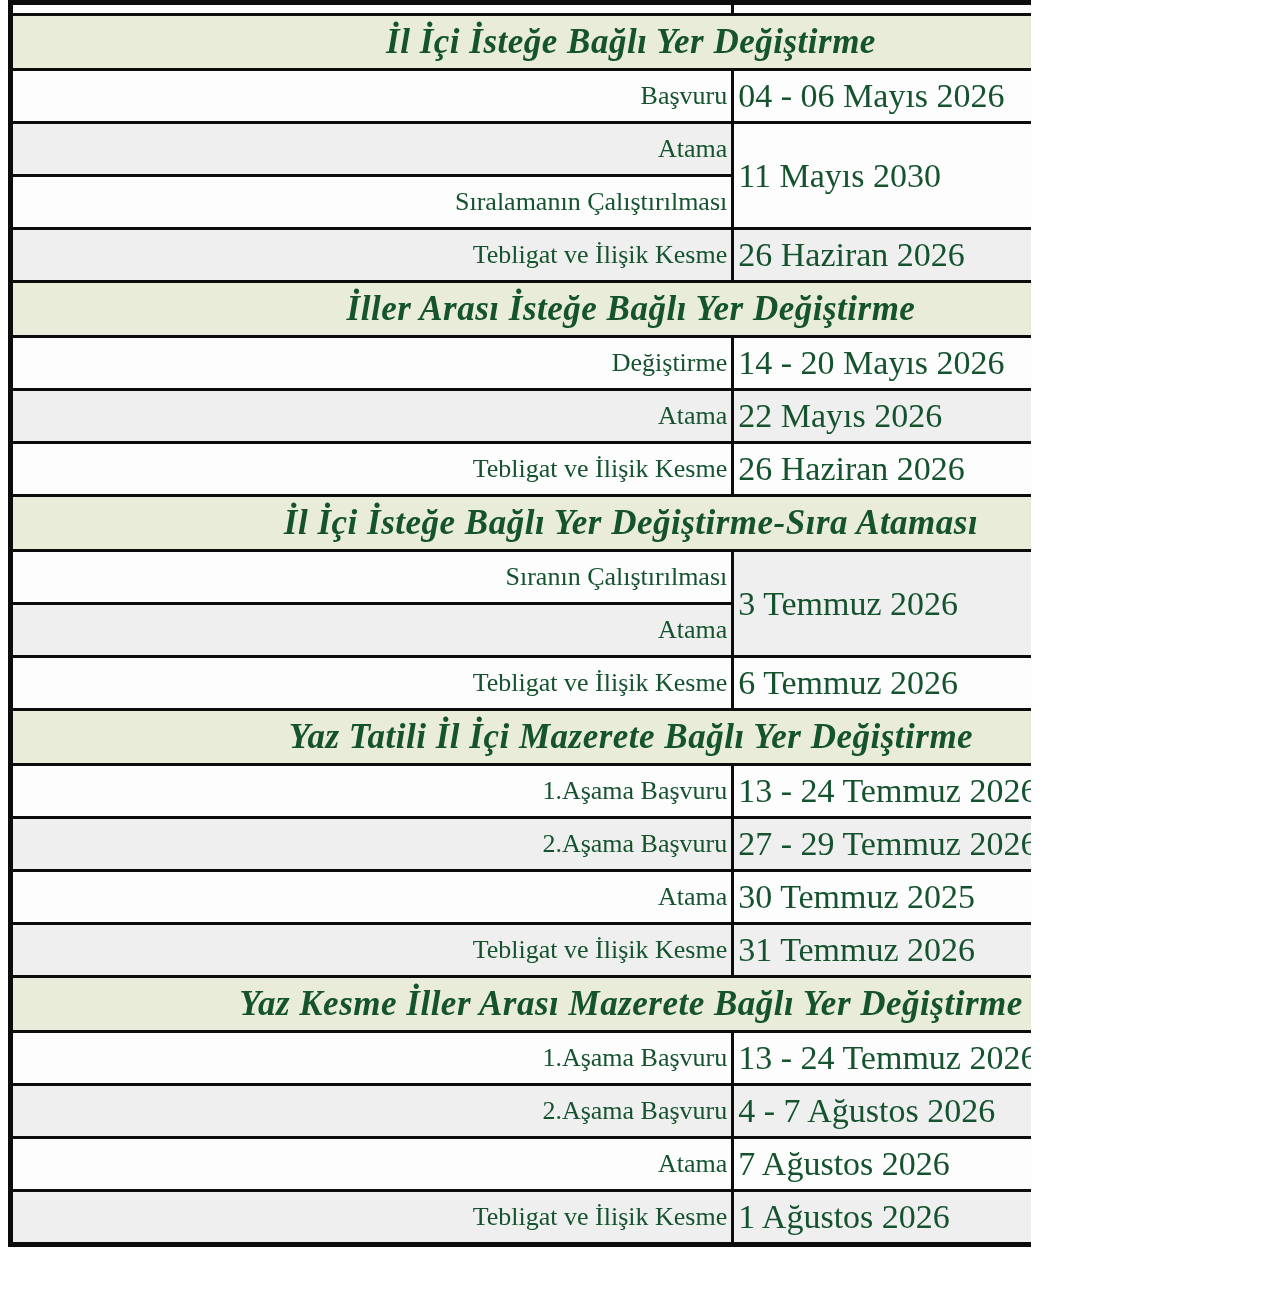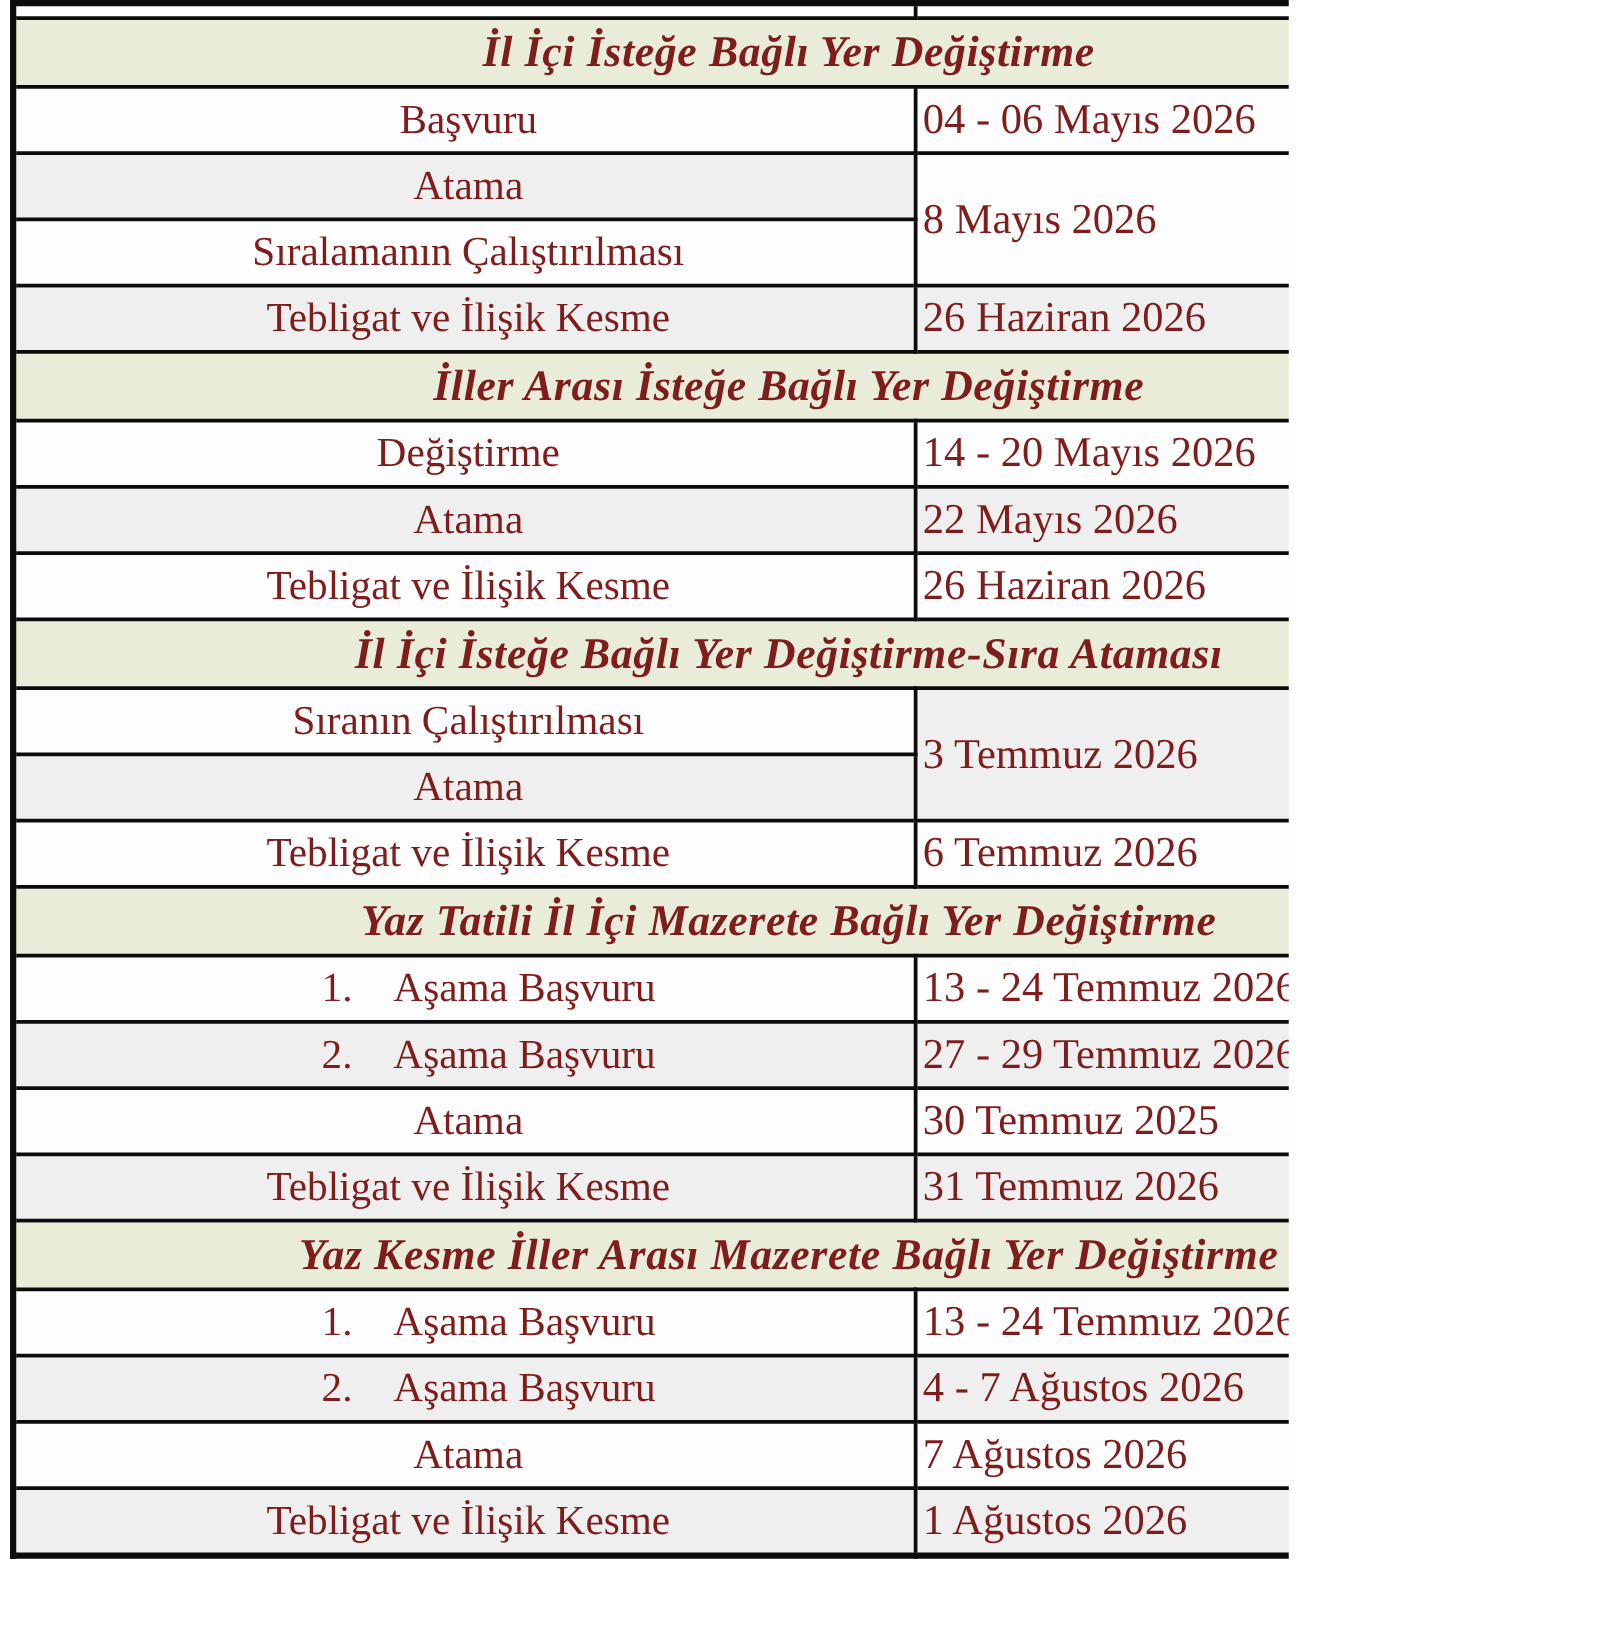--- a/index.html
+++ b/index.html
@@ -6,21 +6,21 @@
     margin: 0;
     padding: 0;
     background: #ffffff;
   }
   .page {
     position: relative;
     width: 1031px;
     height: 1301px;
     background: #ffffff;
     font-family: "Liberation Serif", serif;
-    color: #7f1d1d;
+    color: #14532d;
     overflow: hidden;
   }
   table.schedule {
     position: absolute;
     left: 8px;
     top: 0;
     width: 1246px;
     border-collapse: collapse;
     table-layout: fixed;
     border: 5px solid #0c0c0c;
@@ -41,22 +41,22 @@
     background: #e9ecd8;
     font-weight: bold;
     font-style: italic;
     font-size: 35px;
     text-align: center;
     padding: 0 4px;
     letter-spacing: 0.5px;
   }
   td.label {
     height: 50px;
-    font-size: 33px;
-    text-align: center;
+    font-size: 26px;
+    text-align: right;
     padding: 0 4px 0 9px;
     white-space: nowrap;
   }
   td.date {
     font-size: 34px;
     text-align: left;
     padding: 0 4px;
   }
   .w { background: #fdfdfd; }
   .g { background: #efefef; }
@@ -83,21 +83,21 @@
 
     <tr>
       <td class="header" colspan="2">İl İçi İsteğe Bağlı Yer Değiştirme</td>
     </tr>
     <tr>
       <td class="label w">Başvuru</td>
       <td class="date w">04 - 06 Mayıs 2026</td>
     </tr>
     <tr>
       <td class="label g">Atama</td>
-      <td class="date w" rowspan="2">8 Mayıs 2026</td>
+      <td class="date w" rowspan="2">11 Mayıs 2030</td>
     </tr>
     <tr>
       <td class="label w">Sıralamanın Çalıştırılması</td>
     </tr>
     <tr>
       <td class="label g">Tebligat ve İlişik Kesme</td>
       <td class="date g">26 Haziran 2026</td>
     </tr>
 
     <tr>

